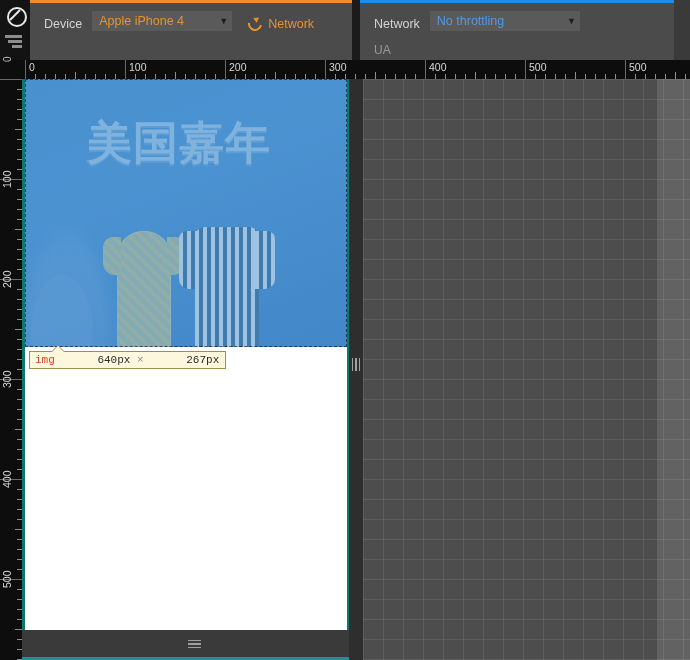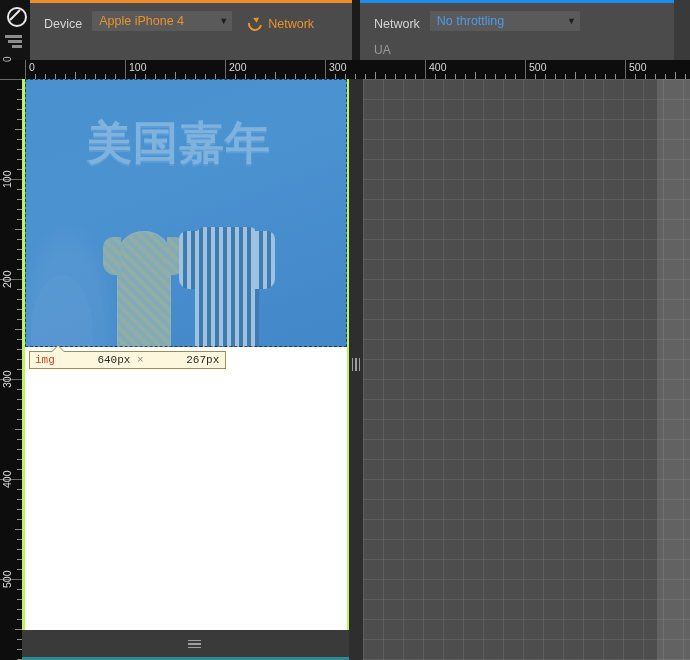--- a/index.html
+++ b/index.html
@@ -106,21 +106,21 @@
     background:#0d0d0d; overflow:hidden;
   }
   .tick { position:absolute; background:#8e8e8e; }
   .ruler-h .tick { bottom:0; width:1px; }
   .ruler-v .tick { right:0; height:1px; }
   .rl-lab { position:absolute; color:#d8d8d8; font-size:10.5px; white-space:nowrap; }
   .ruler-h .rl-lab { top:1px; }
   .ruler-v .rl-lab { left:1px; transform:rotate(-90deg); transform-origin:left top; }
 
   
-  .stage { position:absolute; left:22px; top:79px; width:668px; height:581px; background:#bef264; }
+  .stage { position:absolute; left:22px; top:79px; width:668px; height:581px; background:#0f766e; }
 
   .device-frame {
     position:absolute; left:3px; top:0px; width:322px; height:570px;
     background:#ffffff; overflow:hidden;
   }
   .banner {
     position:absolute; left:0; top:0; width:322px; height:268px;
     background:linear-gradient(160deg,#4a93d4 0%,#4f97d8 38%,#3f84c8 100%);
     overflow:hidden;
   }

